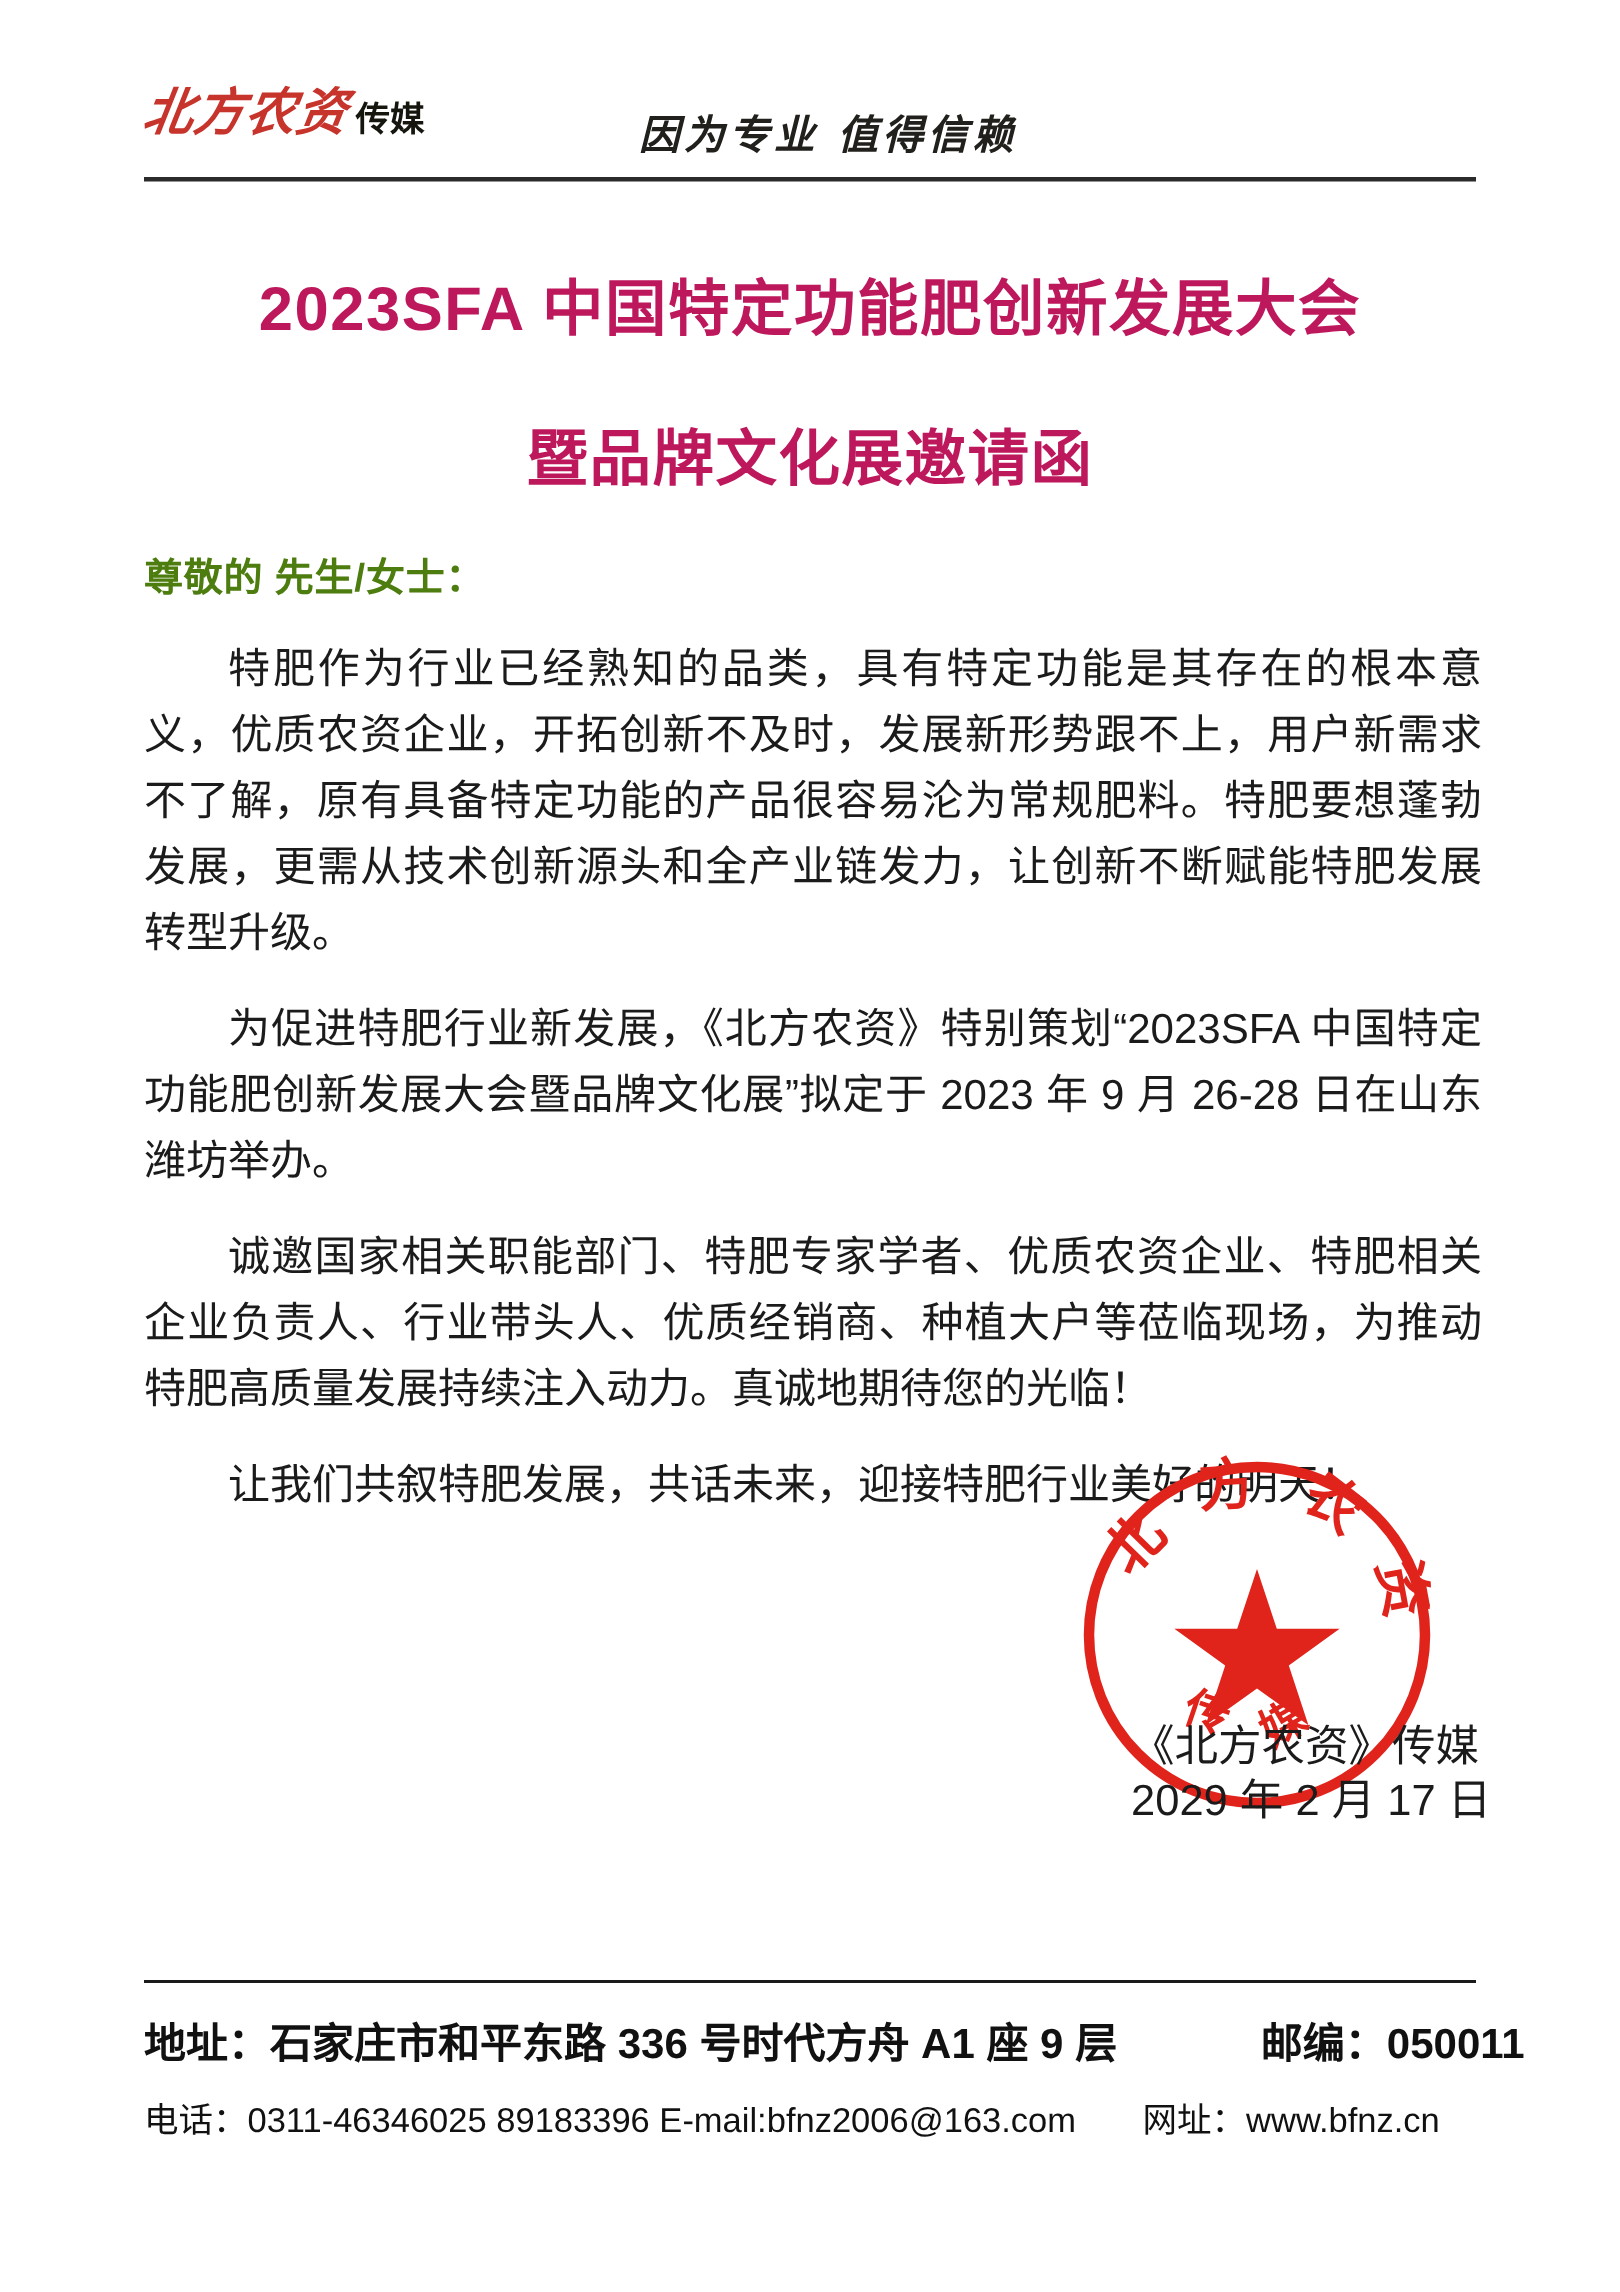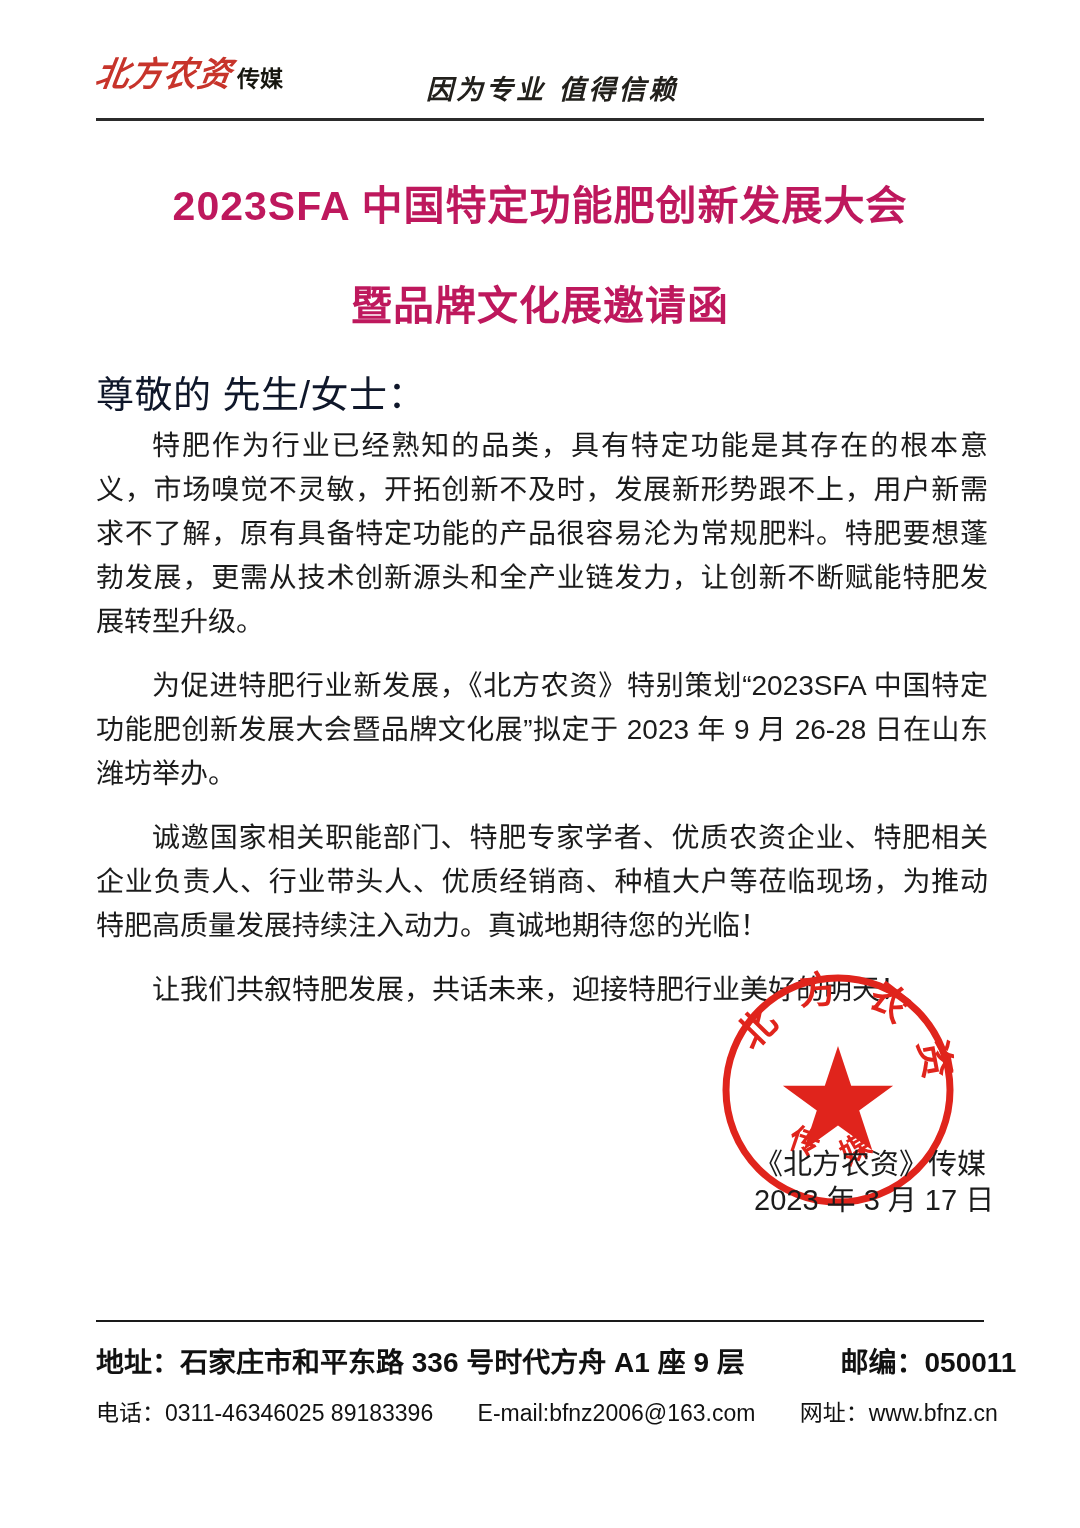--- a/index.html
+++ b/index.html
@@ -94,23 +94,23 @@
     white-space: nowrap;
   }
   .doc-title.l1 { top: 172px; }
   .doc-title.l2 { top: 272px; }
 
   
   .salutation {
     position: absolute;
     left: 96px;
     top: 364px;
-    font-size: 38px;
-    font-weight: 400;
-    color: #0f172a;
+    font-size: 26px;
+    font-weight: 700;
+    color: #4d7c0f;
     letter-spacing: 0.5px;
   }
 
   
   .body-copy {
     position: absolute;
     left: 96px;
     top: 424px;
     width: 892px;
   }
@@ -186,21 +186,21 @@
   .footer-line2 {
     position: absolute;
     left: 96px;
     top: 1394px;
     width: 888px;
     font-size: 23px;
     color: #111111;
     white-space: nowrap;
   }
   .footer-line2 .tel { display: inline-block; }
-  .footer-line2 .mail { display: inline-block; margin-left: 38px; }
+  .footer-line2 .mail { display: inline-block; }
   .footer-line2 .web { display: inline-block; margin-left: 38px; text-align: right; }
 </style>
 </head>
 <body>
 
 <div class="page">
 
   <div class="letterhead">
     <div class="brand-mark">
       <span class="brand-cn">北方农资</span>
@@ -209,21 +209,21 @@
     <div class="slogan">因为专业  值得信赖</div>
   </div>
   <div class="rule-top"></div>
 
   <div class="doc-title l1">2023SFA 中国特定功能肥创新发展大会</div>
   <div class="doc-title l2">暨品牌文化展邀请函</div>
 
   <div class="salutation">尊敬的  先生/女士：</div>
 
   <div class="body-copy">
-    <p class="para">特肥作为行业已经熟知的品类，具有特定功能是其存在的根本意义，市场嗅觉不灵敏，开拓创新不及时，发展新形势跟不上，用户新需求不了解，原有具备特定功能的产品很容易沦为常规肥料。特肥要想蓬勃发展，更需从技术创新源头和全产业链发力，让创新不断赋能特肥发展转型升级。</p>
+    <p class="para">特肥作为行业已经熟知的品类，具有特定功能是其存在的根本意义，优质农资企业，开拓创新不及时，发展新形势跟不上，用户新需求不了解，原有具备特定功能的产品很容易沦为常规肥料。特肥要想蓬勃发展，更需从技术创新源头和全产业链发力，让创新不断赋能特肥发展转型升级。</p>
     <p class="para">为促进特肥行业新发展，《北方农资》特别策划“2023SFA 中国特定功能肥创新发展大会暨品牌文化展”拟定于 2023 年 9 月 26-28 日在山东潍坊举办。</p>
     <p class="para">诚邀国家相关职能部门、特肥专家学者、优质农资企业、特肥相关企业负责人、行业带头人、优质经销商、种植大户等莅临现场，为推动特肥高质量发展持续注入动力。真诚地期待您的光临！</p>
     <p class="para">让我们共叙特肥发展，共话未来，迎接特肥行业美好的明天！</p>
   </div>
 
   <div class="signoff">
     <div class="seal">
       <svg viewBox="0 0 244 244" xmlns="http://www.w3.org/2000/svg" aria-hidden="true">
         <defs>
           <path id="sealArcTop" d="M 34 122 A 88 88 0 0 1 210 122"></path>
@@ -233,21 +233,21 @@
         <text font-family="'DejaVu Serif','Liberation Serif',serif" font-size="38" font-weight="700" fill="#e0241c" letter-spacing="26">
           <textPath href="#sealArcTop" startOffset="13%">北方农资</textPath>
         </text>
         <text font-family="'DejaVu Serif','Liberation Serif',serif" font-size="30" font-weight="700" fill="#e0241c" letter-spacing="30">
           <textPath href="#sealArcBottom" startOffset="26%">传媒</textPath>
         </text>
         <polygon fill="#e0241c" points="122,78 135.2,117.8 177.1,117.8 143.2,142.4 156.3,182.2 122,157.6 87.7,182.2 100.8,142.4 66.9,117.8 108.8,117.8"></polygon>
       </svg>
     </div>
     <div class="sign-name">《北方农资》传媒</div>
-    <div class="sign-date">2023 年 3 月 17 日</div>
+    <div class="sign-date">2029 年 2 月 17 日</div>
   </div>
 
   <div class="rule-bottom"></div>
   <div class="footer-line1">
     <span class="addr">地址：石家庄市和平东路 336 号时代方舟 A1 座 9 层</span>
     <span class="zip">邮编：050011</span>
   </div>
   <div class="footer-line2">
     <span class="tel">电话：0311-46346025  89183396</span>
     <span class="mail">E-mail:bfnz2006@163.com</span>

